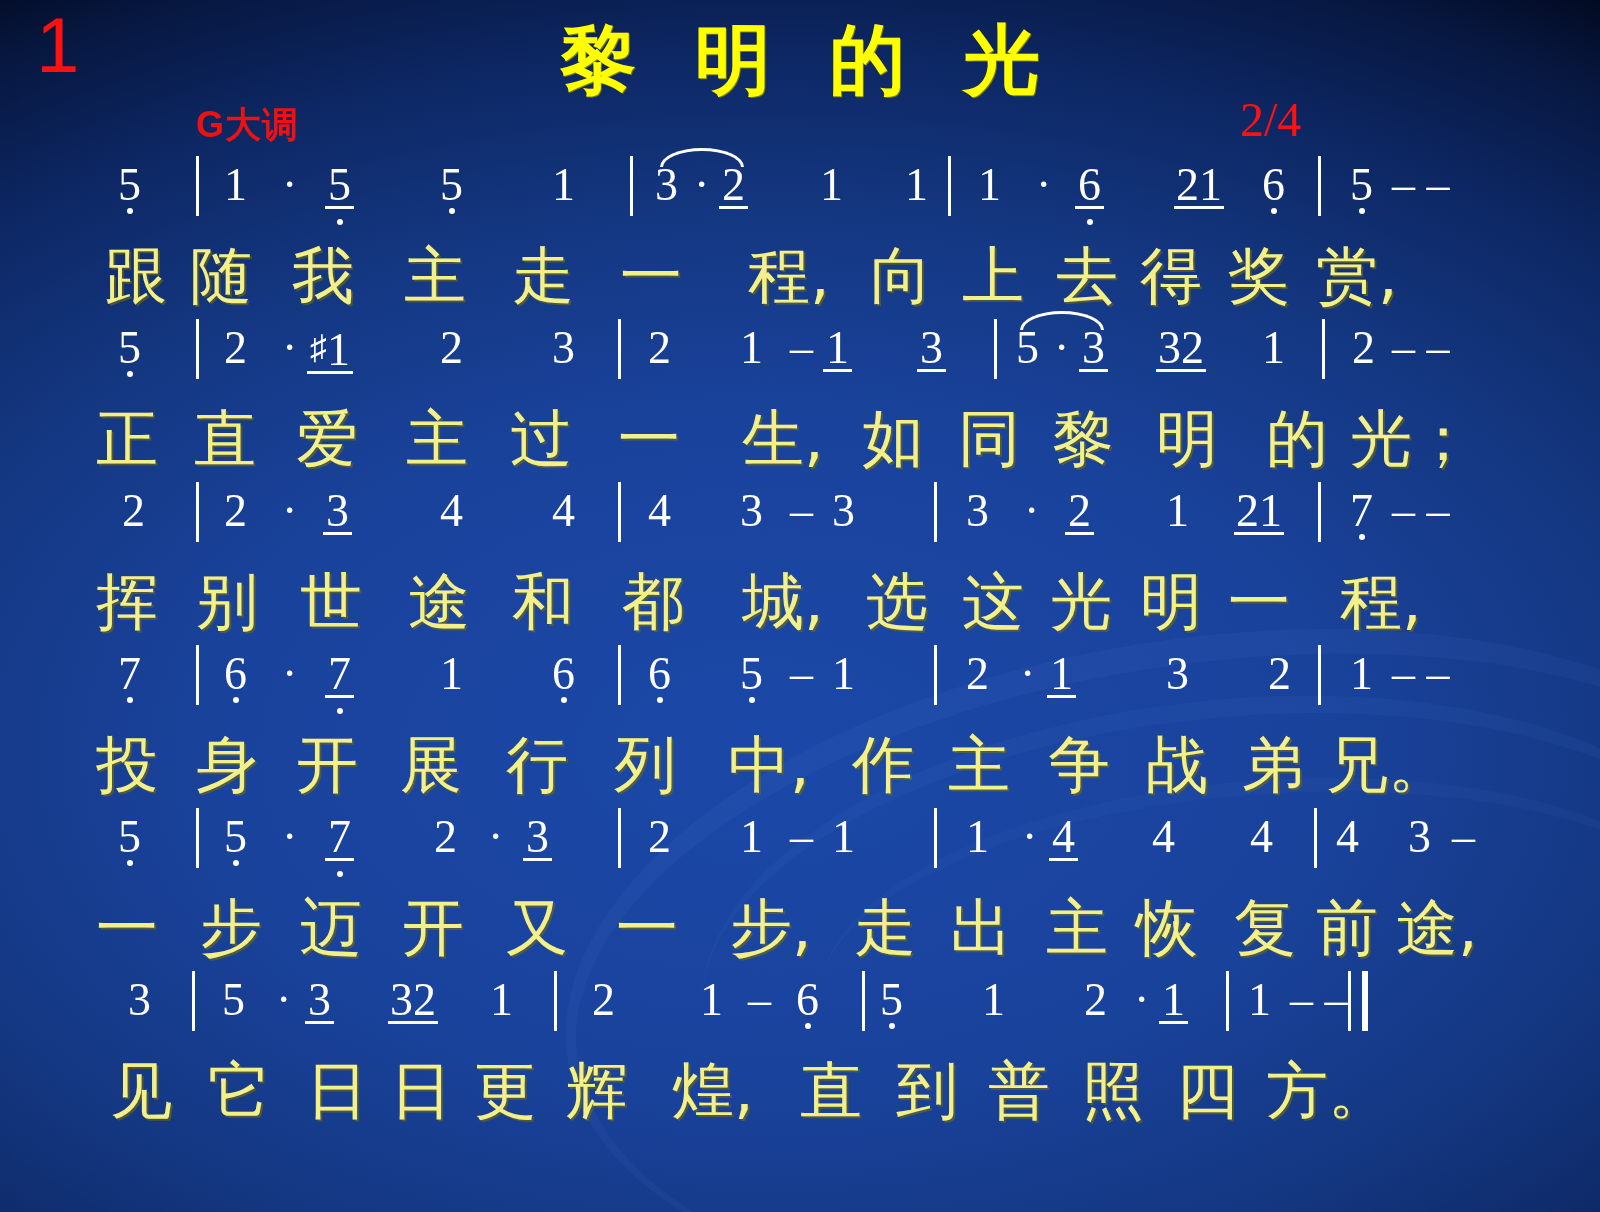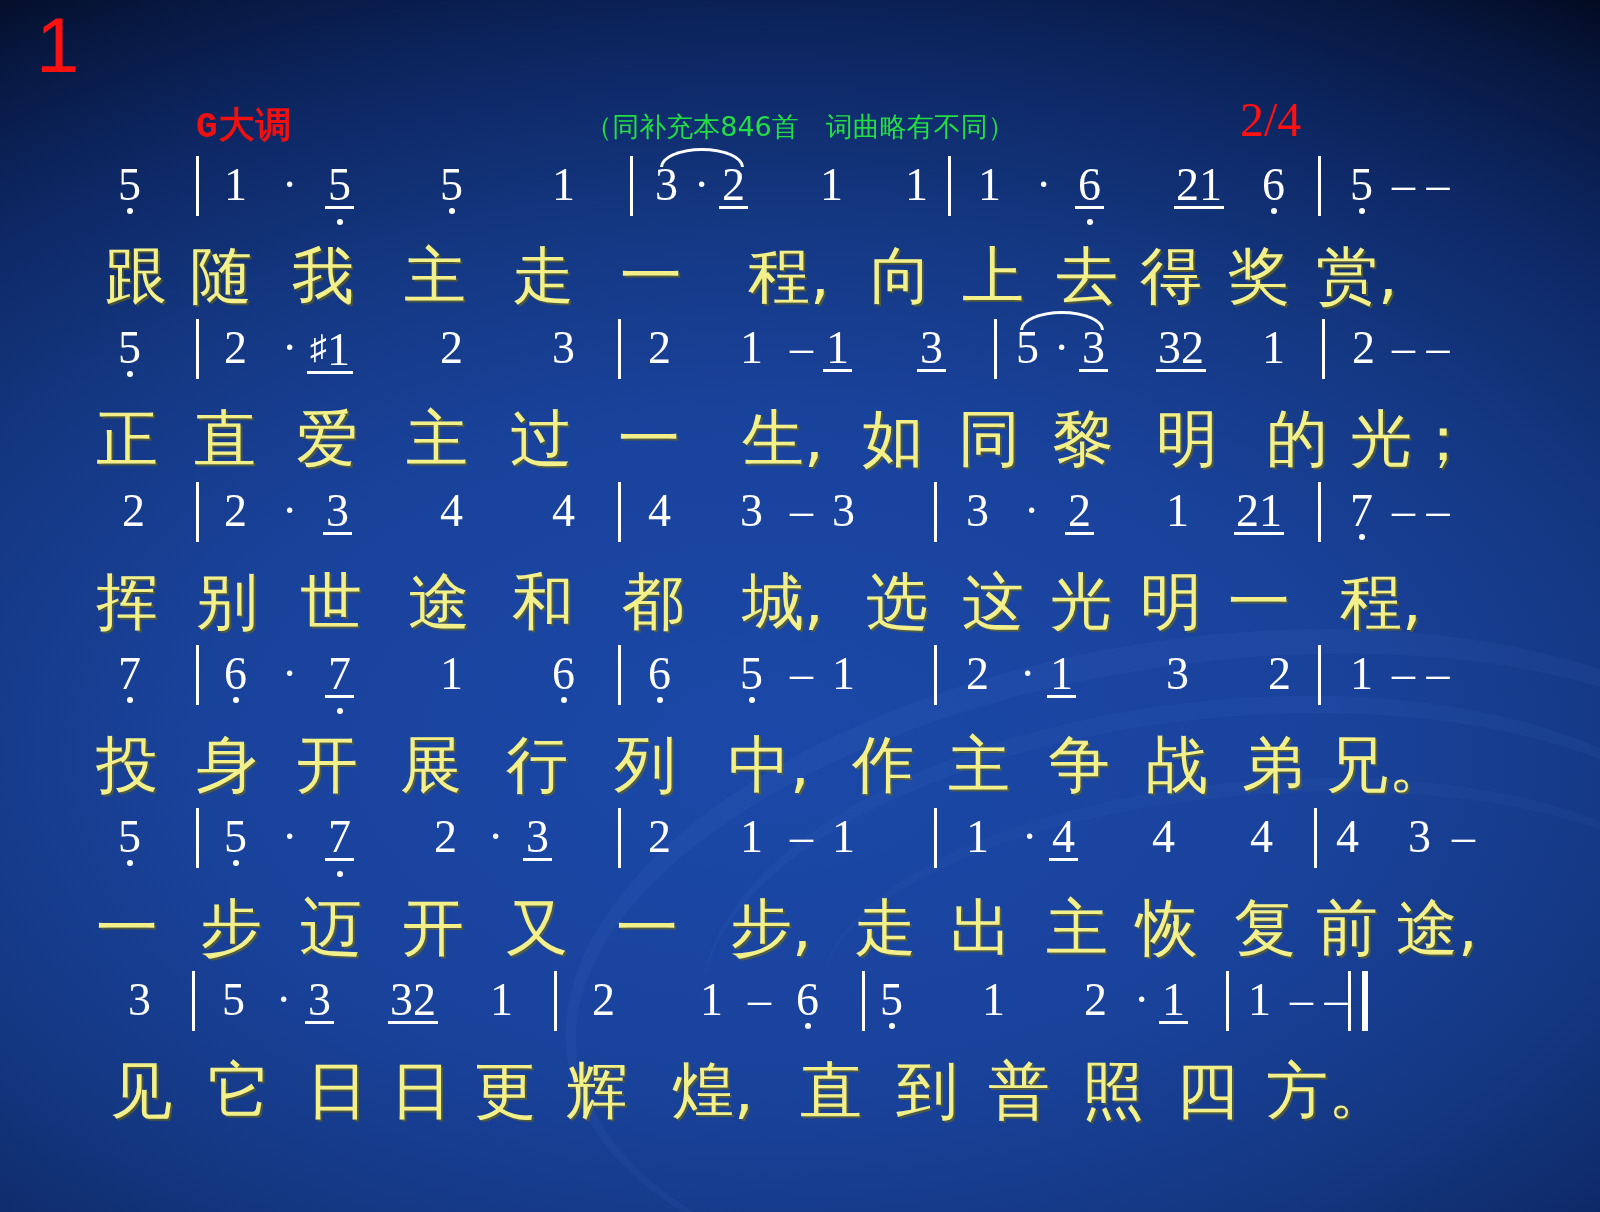--- a/index.html
+++ b/index.html
@@ -73,21 +73,21 @@
     font-family: "Liberation Sans", sans-serif;
     letter-spacing: 1px;
   }
 
   .key-sig {
     position: absolute;
     left: 196px; top: 101px;
     color: #ee1111;
     font-size: 36px;
     font-weight: bold;
-    font-family: Liberation Mono, monospace;
+    font-family: Liberation Sans, sans-serif;
     letter-spacing: 1px;
   }
 
   .title {
     position: absolute;
     left: 0; right: 0; top: 22px;
     text-align: center;
     color: #ffff00;
     font-size: 76px;
     font-weight: bold;
@@ -253,21 +253,21 @@
 
 <div id="slide">
 
   <div class="swoosh swoosh-a"></div>
   <div class="swoosh swoosh-b"></div>
   <div class="swoosh swoosh-c"></div>
 
 
   <div class="key-sig">G大调</div>
 
-  <div class="subtitle">（同补充本846首　词曲略有不同）</div>
+  <div class="title">黎 明 的 光</div>
   <div class="time-sig">2/4</div>
 
   <div class="music" id="music">
       <div class="system">
         <div class="notes">
           <div class="tok" style="left: 118px;"><span class="g low">5</span></div>
           <div class="bar" style="left: 196px;"></div>
           <div class="tok" style="left: 224px;"><span class="g">1</span></div>
           <div class="tok" style="left: 282px;"><span class="dotsep">·</span></div>
           <div class="tok" style="left: 328px;"><span class="g low beam">5</span></div>

